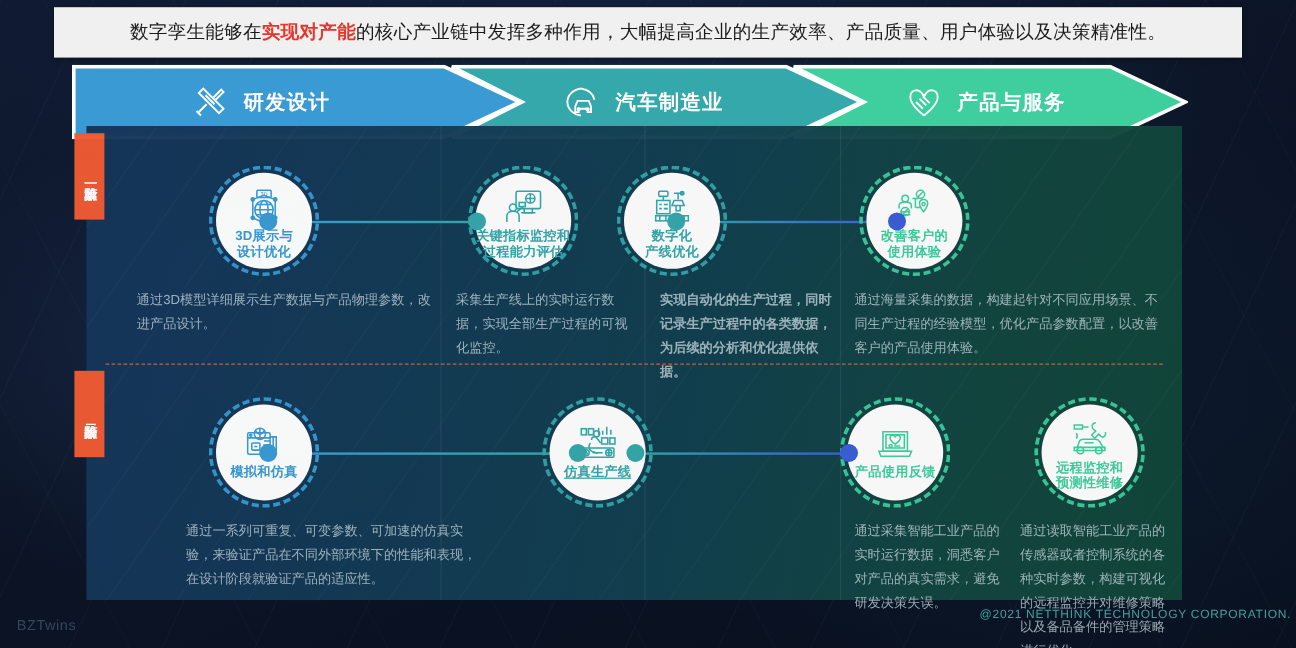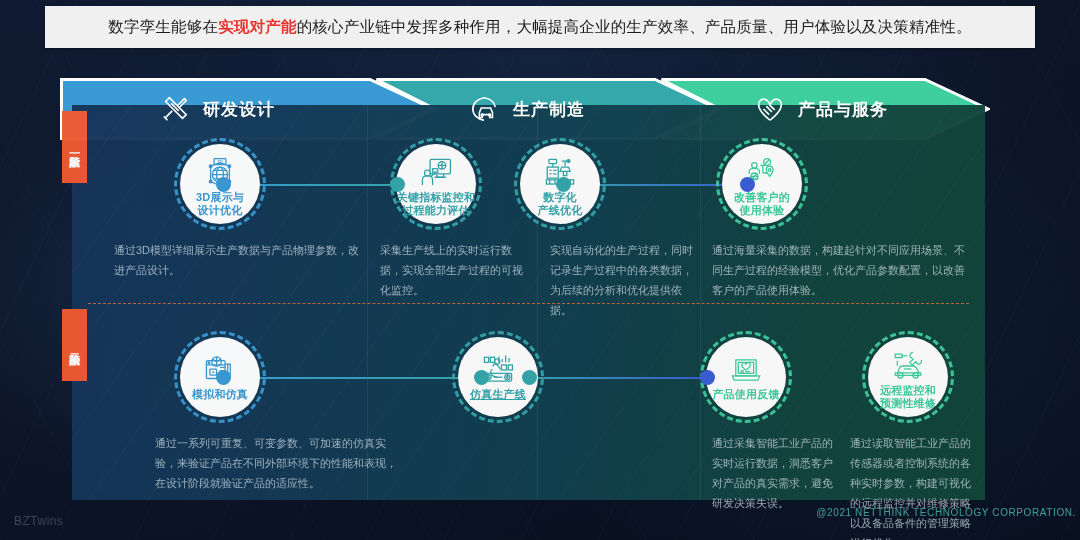--- a/index.html
+++ b/index.html
@@ -27,21 +27,21 @@
   
   #titlebar{
     position:absolute; left:45px; top:6px; width:990px; height:42px;
     background:#f0f0f0; display:flex; align-items:center; justify-content:center;
     box-shadow:0 1px 4px rgba(0,0,0,.4);
   }
   #titletext{ font-size:15.5px; color:#1b1b1b; letter-spacing:.2px; white-space:nowrap;}
   #titletext .hl{ color:#e8342a; font-weight:bold; }
 
   
-  #arrows{ position:absolute; left:60px; top:78px; width:930px; height:62px; }
+  #arrows{ position:absolute; left:60px; top:54px; width:930px; height:62px; }
   .arrow{ position:absolute; top:0; height:62px; display:flex; align-items:center; }
   .arrow .body{ position:absolute; inset:0; }
   .arrow .lbl{
     position:relative; z-index:3; color:#fff; font-weight:bold; font-size:17px;
     letter-spacing:1px; display:flex; align-items:center; gap:13px;
   }
   .arrow svg.ic{ width:30px; height:30px; display:block; }
 
   
   #panel{
@@ -118,21 +118,21 @@
       <path d="M1.5,1.5 H280 L343,31 L280,60.5 H1.5 L60,31 Z" fill="#35a8ab" stroke="#ffffff" stroke-width="3"></path>
     </svg>
     <div class="lbl">
       <svg class="ic" viewBox="0 0 32 32" fill="none" stroke="#fff" stroke-width="1.7">
         <path d="M15 4 C8 5 3 10 3 16 C3 22 8 27 15 28"></path>
         <path d="M15 4 C22 5 26 9 27 14"></path>
         <path d="M10 20 L12 15 H22 L24 20 V25 H21 V22 H13 V25 H10 Z"></path>
         <circle cx="13" cy="22.5" r="1"></circle>
           <circle cx="21" cy="22.5" r="1"></circle>
       </svg>
-      <span>生产制造</span>
+      <span>汽车制造业</span>
     </div>
   </div>
 
   <div class="arrow" style="left:600px; width:330px; padding-left:95px;">
     <svg class="body" viewBox="0 0 330 62" preserveAspectRatio="none">
       <path d="M1.5,1.5 H265 L328,31 L265,60.5 H1.5 L60,31 Z" fill="#3fcf9e" stroke="#ffffff" stroke-width="3"></path>
     </svg>
     <div class="lbl">
       <svg class="ic" viewBox="0 0 32 32" fill="none" stroke="#fff" stroke-width="1.7">
         <path d="M16 28 C6 20 3 15 4 10 C5 5 11 4 14 8 L16 11"></path>
@@ -325,21 +325,21 @@
           <circle cx="29" cy="31" r="3.2"></circle>
         <path d="M15 23.5 H24"></path>
       </svg>
       <div class="cap" style="color:#3fcf9e; white-space:pre-line;">远程监控和
 预测性维修</div>
     </div>
   </div>
 
   <div class="desc" style="left:42px; top:135px; width:250px;">通过3D模型详细展示生产数据与产品物理参数，改进产品设计。</div>
   <div class="desc" style="left:308px; top:135px; width:145px;">采集生产线上的实时运行数据，实现全部生产过程的可视化监控。</div>
-  <div class="desc" style="left:478px; top:135px; width:148px;">实现自动化的生产过程，同时记录生产过程中的各类数据，为后续的分析和优化提供依据。</div>
+  <div class="desc" style="left:478px; top:135px; width:148px;font-weight:bold;">实现自动化的生产过程，同时记录生产过程中的各类数据，为后续的分析和优化提供依据。</div>
   <div class="desc" style="left:640px; top:135px; width:258px;">通过海量采集的数据，构建起针对不同应用场景、不同生产过程的经验模型，优化产品参数配置，以改善客户的产品使用体验。</div>
 
   <div class="desc" style="left:42px; top:328px; width:248px;margin-left:41px;">通过一系列可重复、可变参数、可加速的仿真实验，来验证产品在不同外部环境下的性能和表现，在设计阶段就验证产品的适应性。</div>
   <div class="desc" style="left:640px; top:328px; width:128px;">通过采集智能工业产品的实时运行数据，洞悉客户对产品的真实需求，避免研发决策失误。</div>
   <div class="desc" style="left:778px; top:328px; width:130px;">通过读取智能工业产品的传感器或者控制系统的各种实时参数，构建可视化的远程监控并对维修策略以及备品备件的管理策略进行优化。</div>
 </div>
 
 <div id="f-left">BZTwins</div>
 <div id="f-right">@2021 NETTHINK TECHNOLOGY CORPORATION.</div>
 

